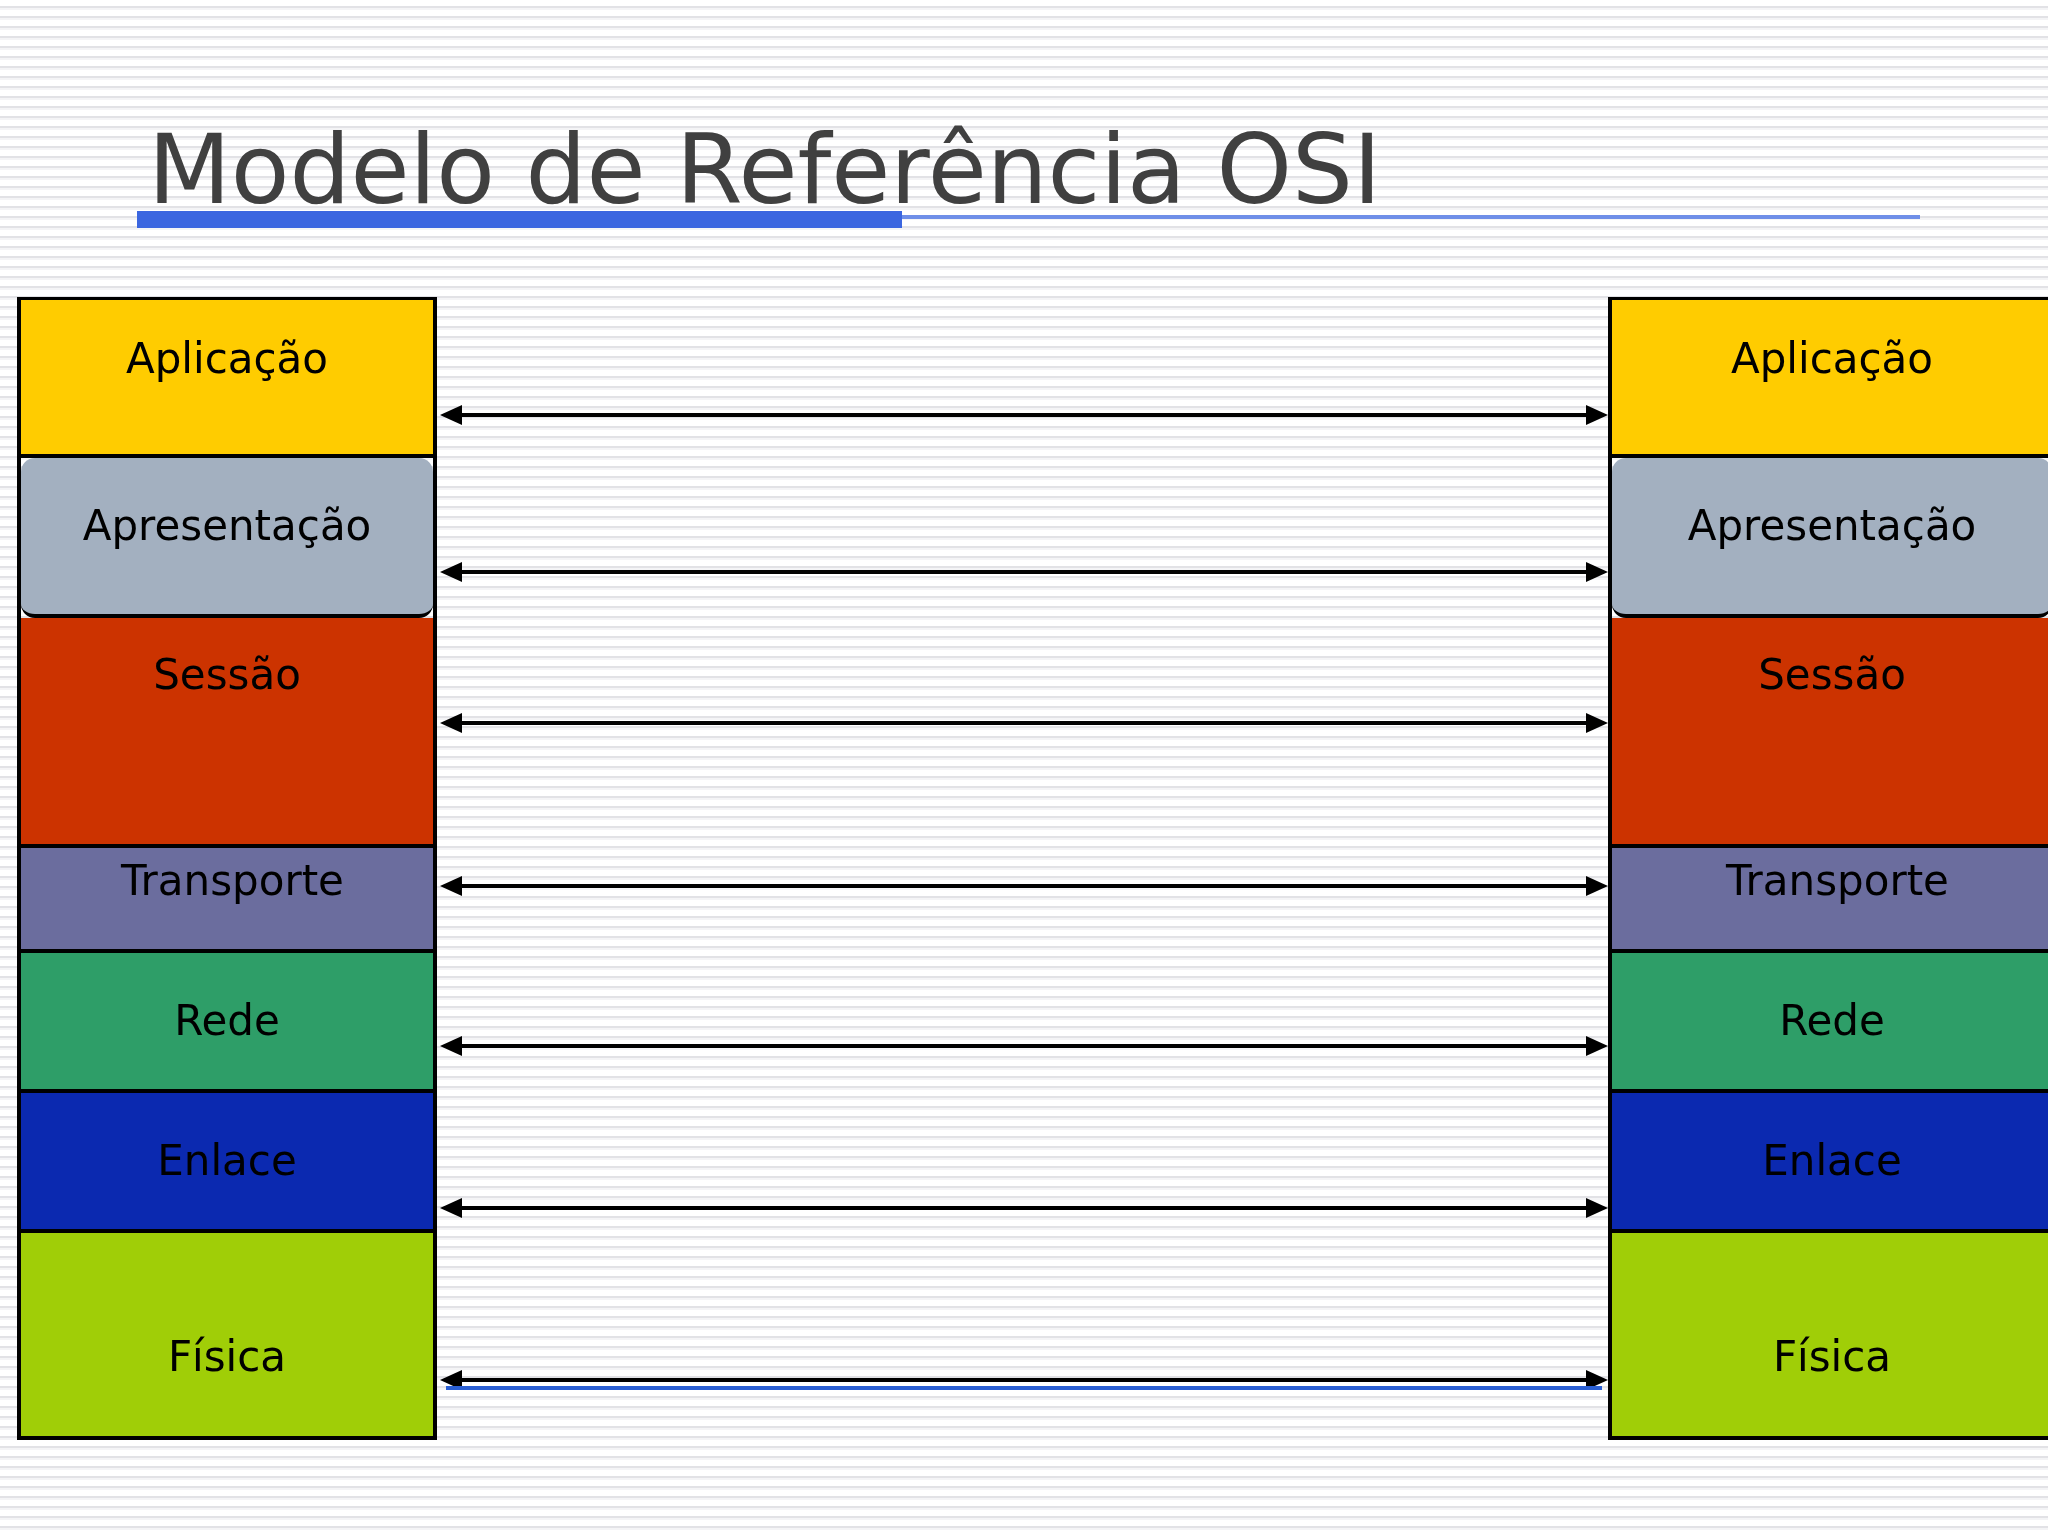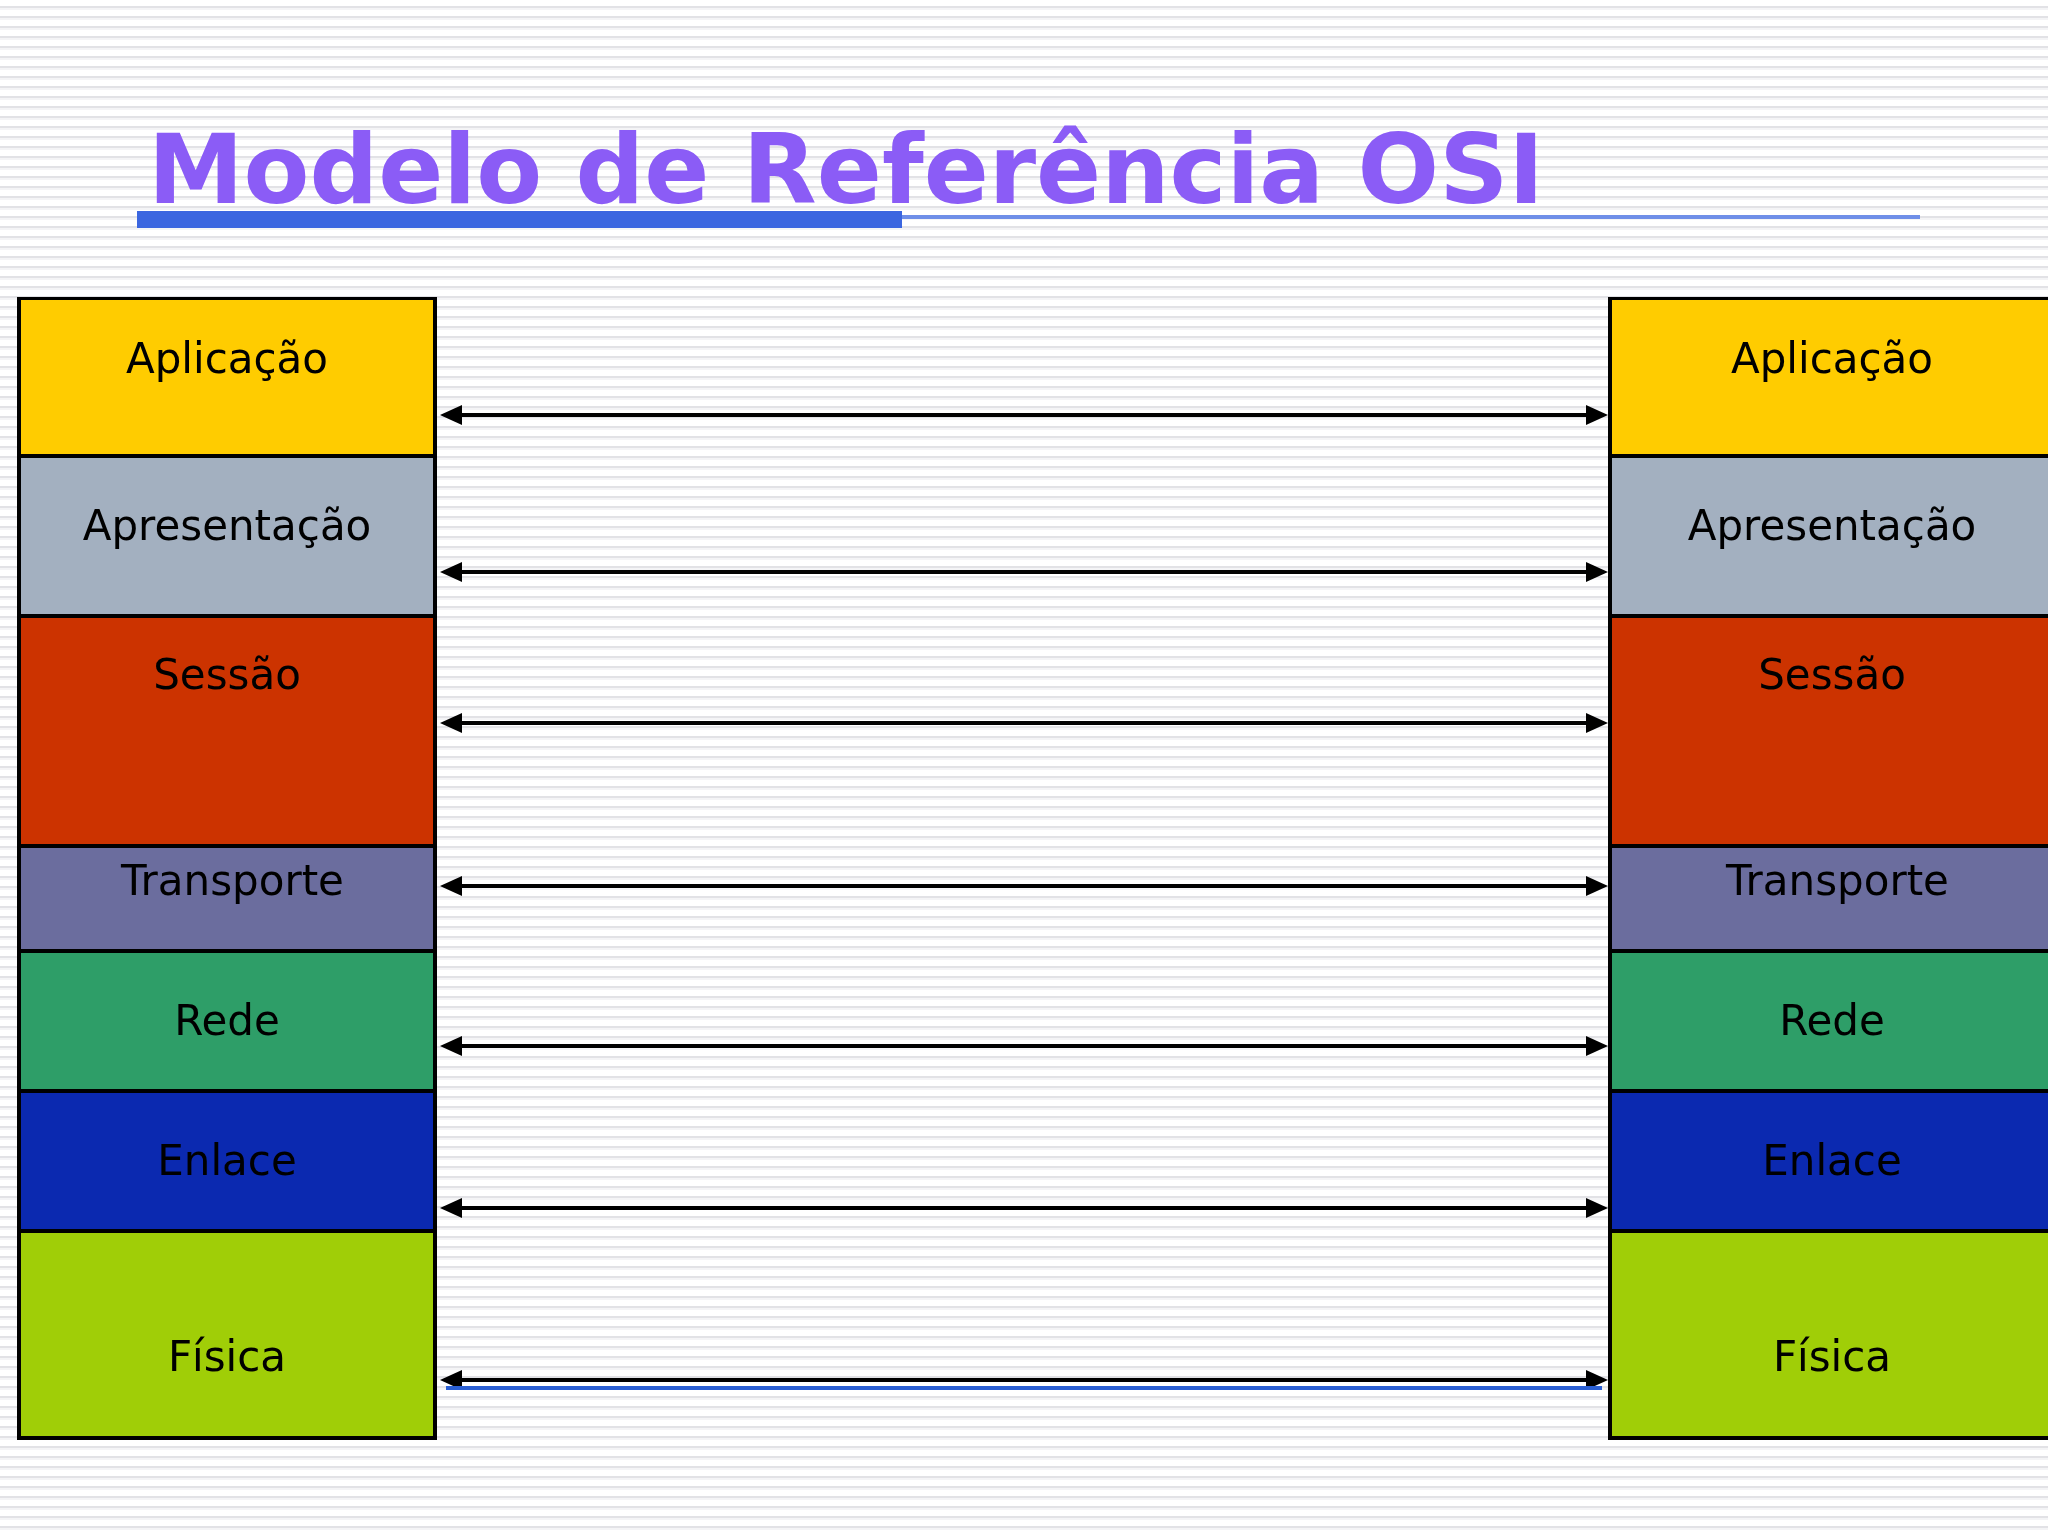--- a/index.html
+++ b/index.html
@@ -47,22 +47,22 @@
     width: 1560px;
     height: 110px;
   }
 
   #page-title {
     position: absolute;
     left: 148px;
     top: 0px;
     font-size: 96px;
     line-height: 104px;
-    font-weight: bold;
-    color: #8b5cf6;
+    font-weight: normal;
+    color: #404040;
     white-space: nowrap;
     letter-spacing: 0px;
   }
 
   
   #title-underline-bar {
     position: absolute;
     left: 137px;
     top: 211px;
     width: 765px;
@@ -110,21 +110,21 @@
   .layer:last-child { border-bottom: none; }
 
   .layer-label {
     font-size: 42px;
     line-height: 46px;
     white-space: nowrap;
   }
 
   
   .h-aplicacao     { flex: 0 0 158px; }
-  .h-apresentacao  { flex: 0 0 160px; }
+  .h-apresentacao  { flex: 0 0 160px; border-radius: 14px; }
   .h-sessao        { flex: 0 0 230px; text-align: right; }
   .h-transporte    { flex: 0 0 105px; padding-left: 11px; }
   .h-rede          { flex: 0 0 140px; }
   .h-enlace        { flex: 0 0 140px; }
   .h-fisica        { flex: 1 1 auto; align-items: flex-end; }
   .label-shift-up   { position: relative; top: -18px; }
   .label-shift-up-s { position: relative; top: -10px; }
 
   
   #arrow-layer {

